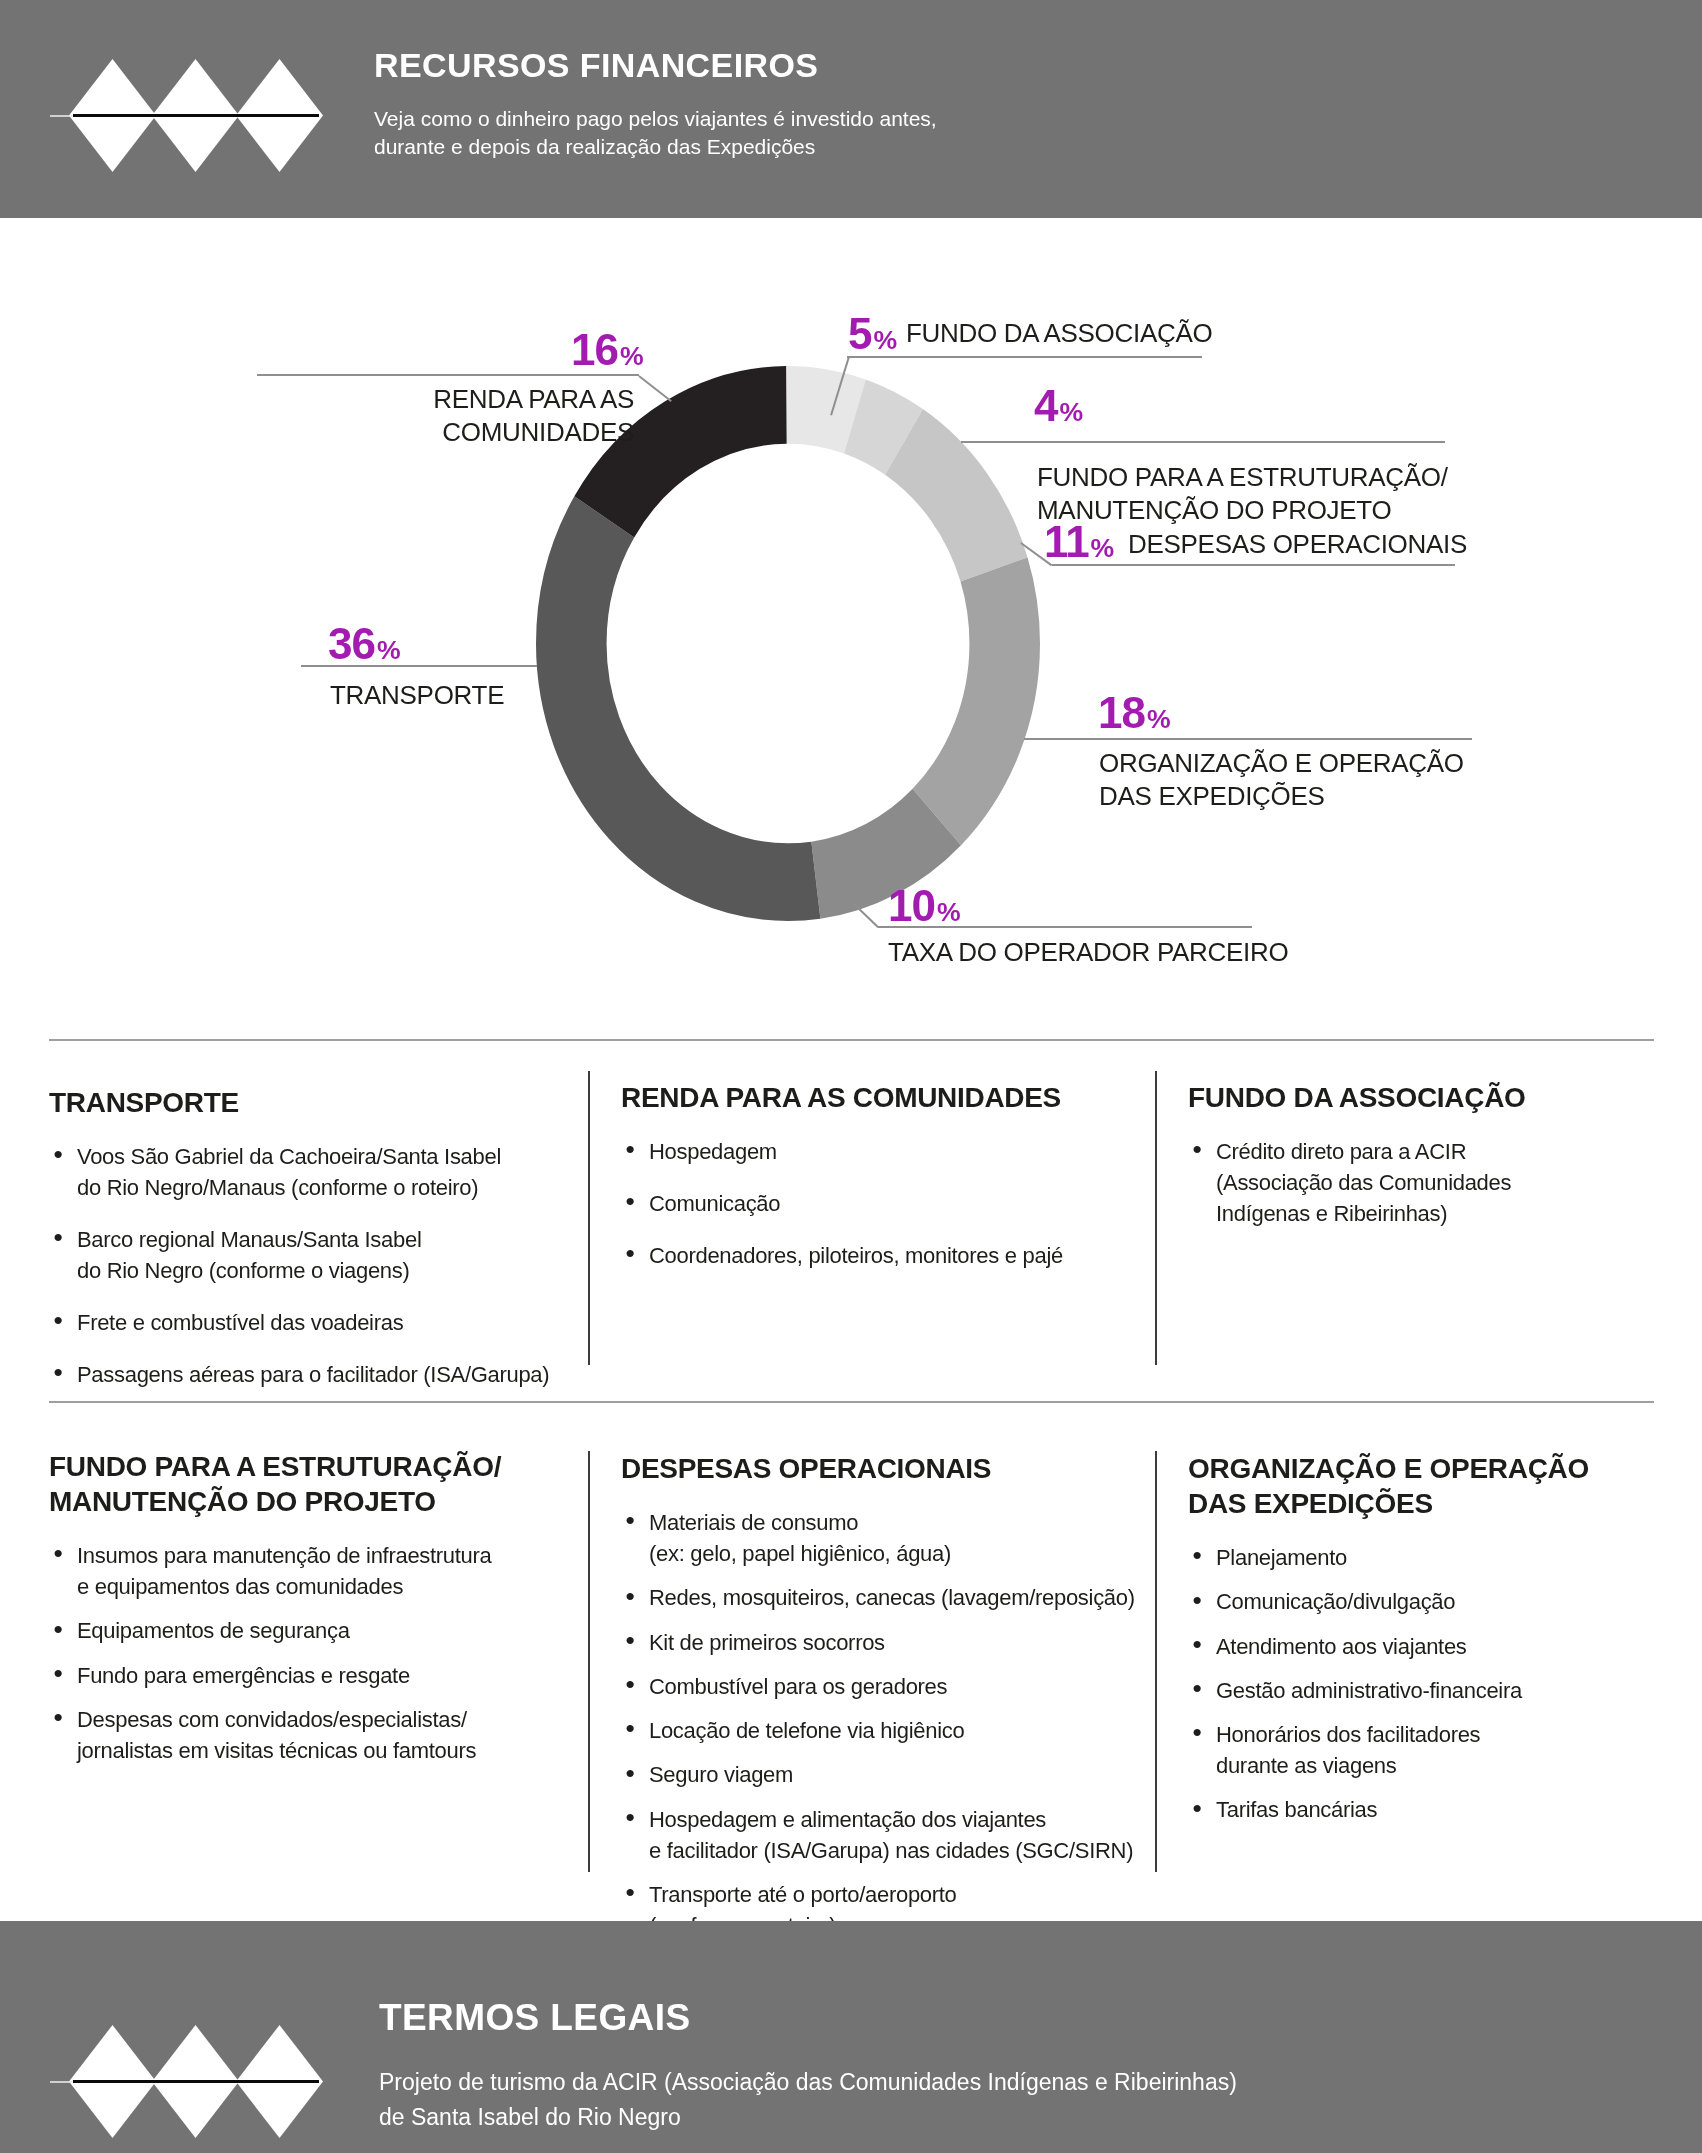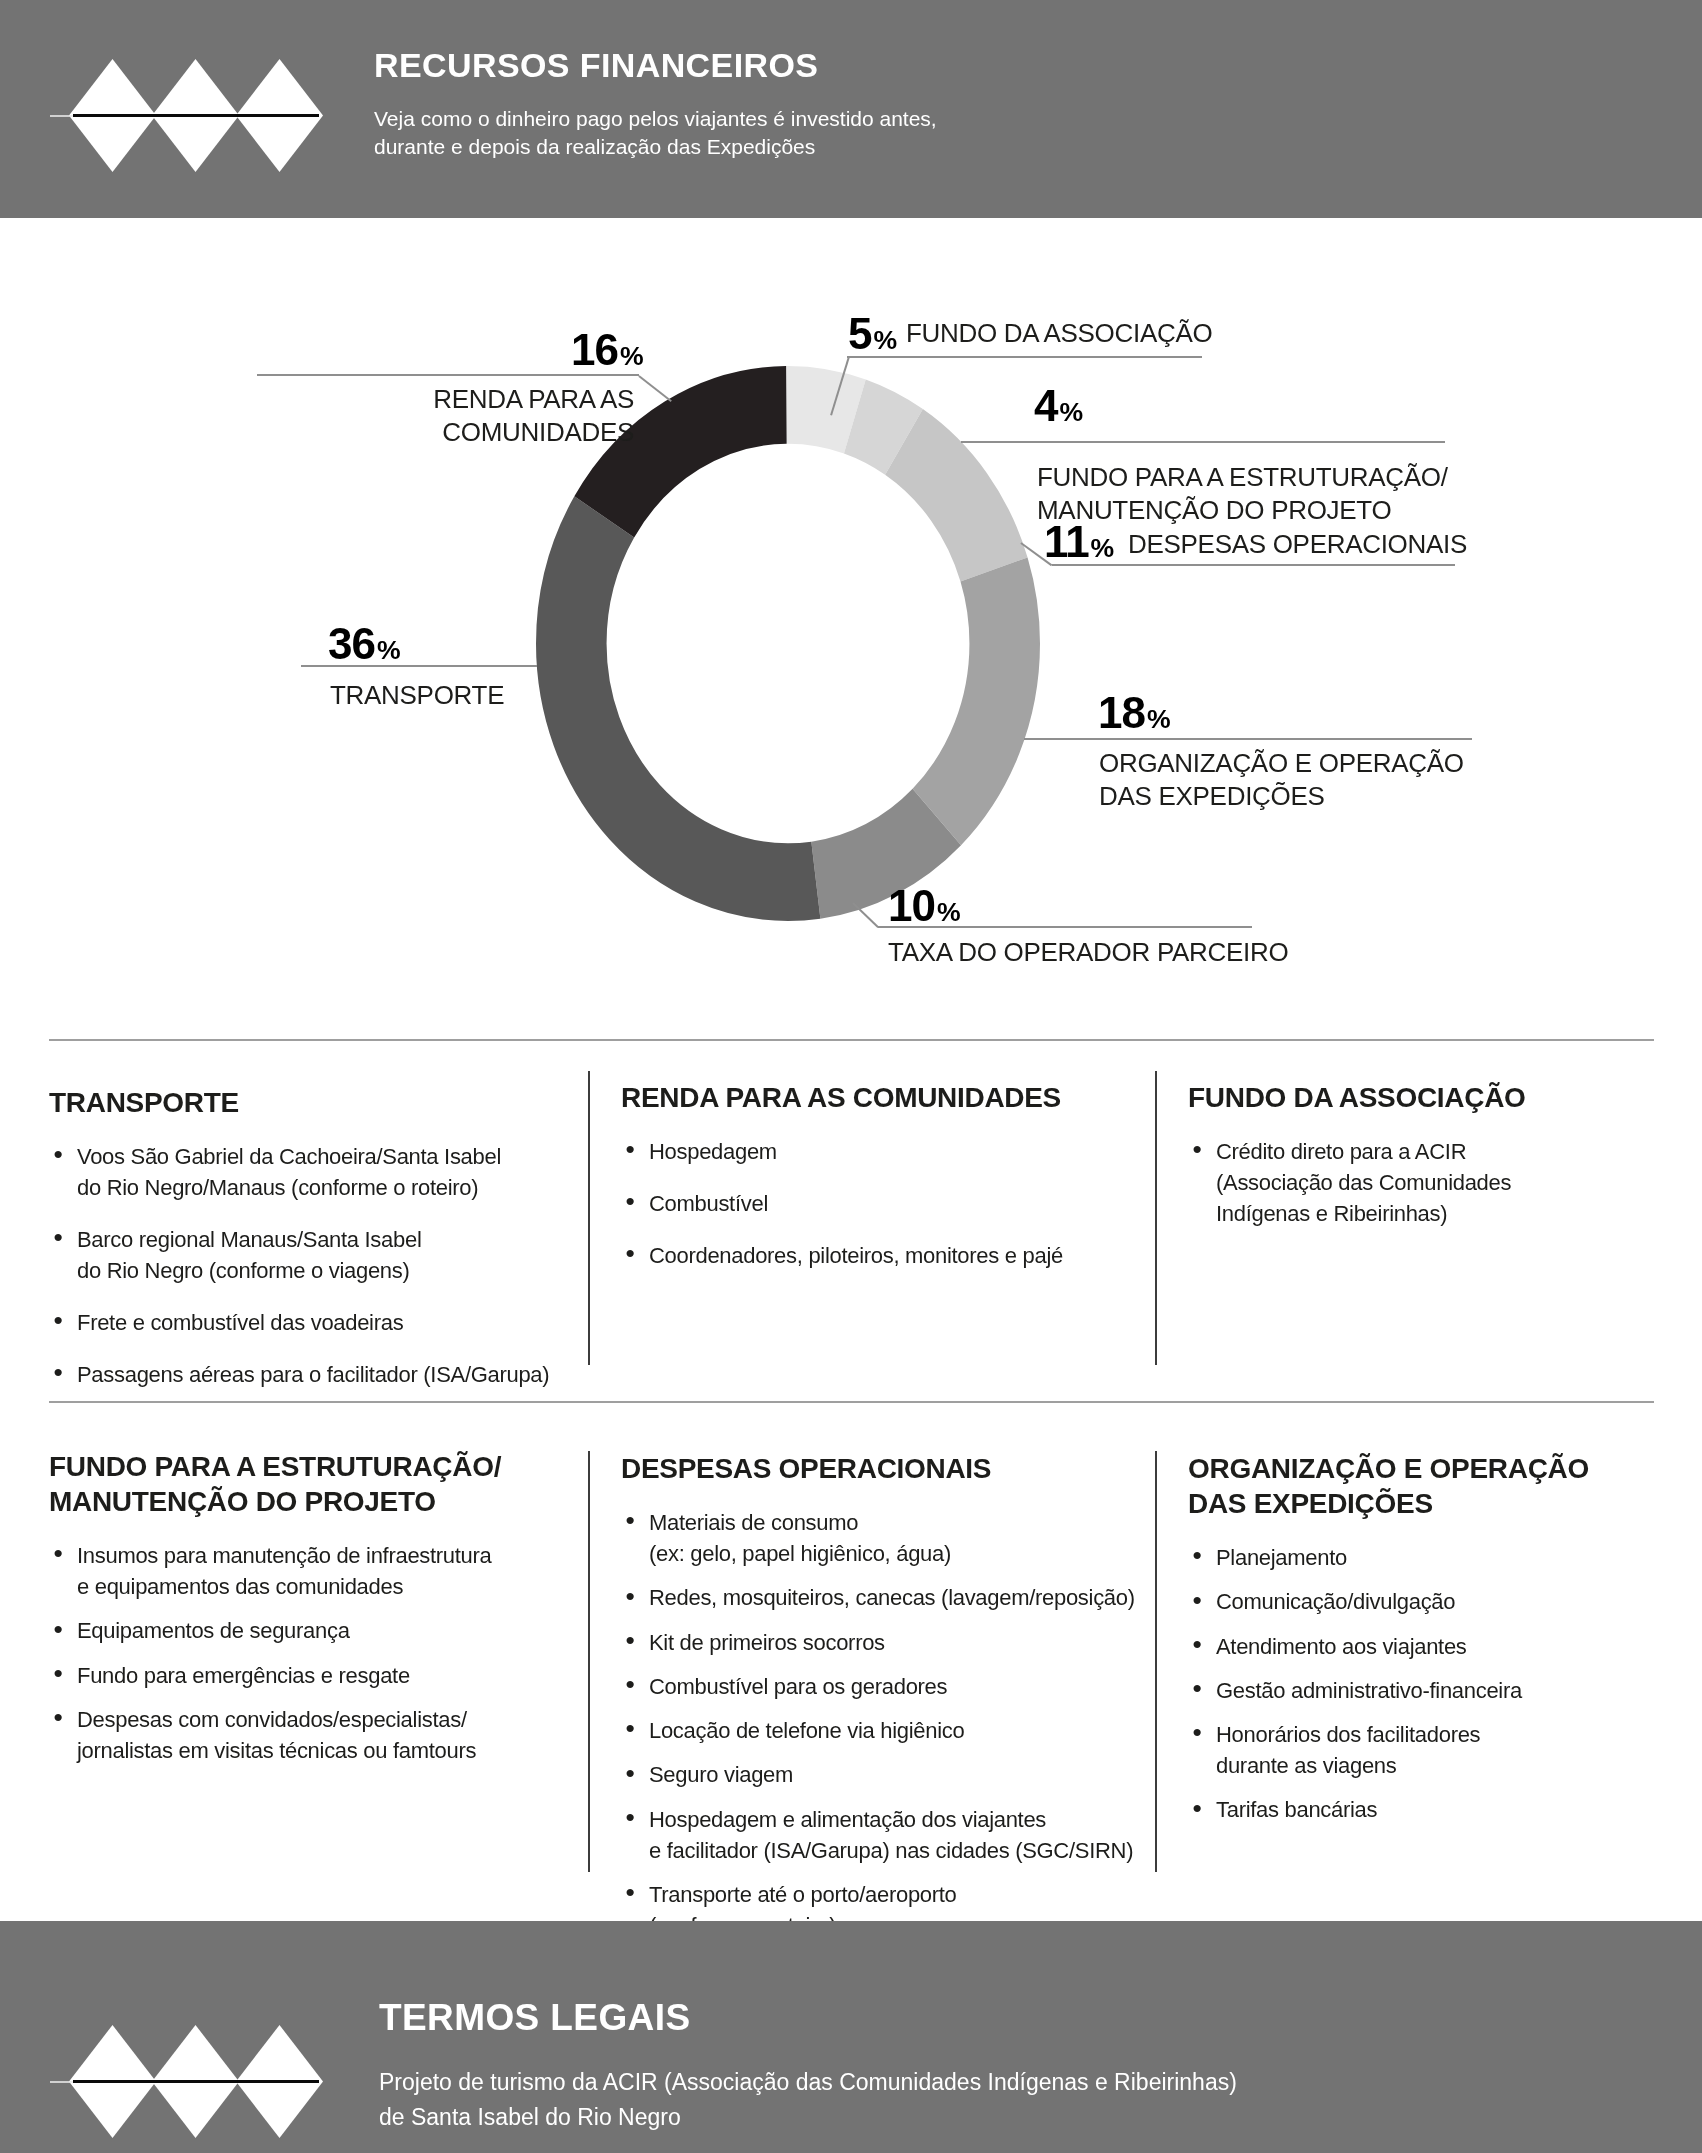--- a/index.html
+++ b/index.html
@@ -25,21 +25,21 @@
            clip-path:polygon(50% 0,100% 50%,50% 100%,0 50%);}
   .d1{left:0;} .d2{left:83px;} .d3{left:167px;}
   .logo-line{position:absolute;left:3.5px;right:3.5px;top:55px;height:2.7px;background:#0a0a0a;}
   .logo-nub{position:absolute;left:-19.5px;top:56px;width:23px;height:1.8px;background:#e8e8e8;opacity:.8;}
 
   
   #donut-box{position:absolute;left:536px;top:366px;width:504px;height:555px;}
   #donut-box svg{width:100%;height:100%;display:block;}
 
   
-  .pnum{position:absolute;font-weight:bold;font-size:44px;letter-spacing:-0.9px;color:#000000;}
+  .pnum{position:absolute;font-weight:bold;font-size:44px;letter-spacing:-0.9px;color:#a21caf;}
   .pnum .pc{font-size:26.6px;font-weight:bold;margin-left:1.8px;}
   .ptxt{position:absolute;font-size:26px;line-height:33px;letter-spacing:-0.3px;color:#1d1d1b;white-space:pre-line;}
   .lead{position:absolute;background:#8f8f8f;height:1.8px;}
   .diag{position:absolute;height:1.8px;background:#8f8f8f;transform-origin:left center;}
 
   .n5{left:848px;top:309px;}   .t5{left:906px;top:317px;}
   .u5{left:847px;top:356px;width:355px;}
   .g5{left:849px;top:356px;width:61px;transform:rotate(107deg);}
 
   .n4{left:1034px;top:381px;}  .t4{left:1037px;top:461px;}
@@ -165,21 +165,21 @@
         <li>Barco regional Manaus/Santa Isabel
 do Rio Negro (conforme o viagens)</li>
         <li>Frete e combustível das voadeiras</li>
         <li>Passagens aéreas para o facilitador (ISA/Garupa)</li>
       </ul>
   </div>
   <div class="card row1" id="card-1">
     <h2>RENDA PARA AS COMUNIDADES</h2>
     <ul>
         <li>Hospedagem</li>
-        <li>Combustível</li>
+        <li>Comunicação</li>
         <li>Coordenadores, piloteiros, monitores e pajé</li>
       </ul>
   </div>
   <div class="card row1" id="card-2">
     <h2>FUNDO DA ASSOCIAÇÃO</h2>
     <ul>
         <li>Crédito direto para a ACIR
 (Associação das Comunidades
 Indígenas e Ribeirinhas)</li>
       </ul>

